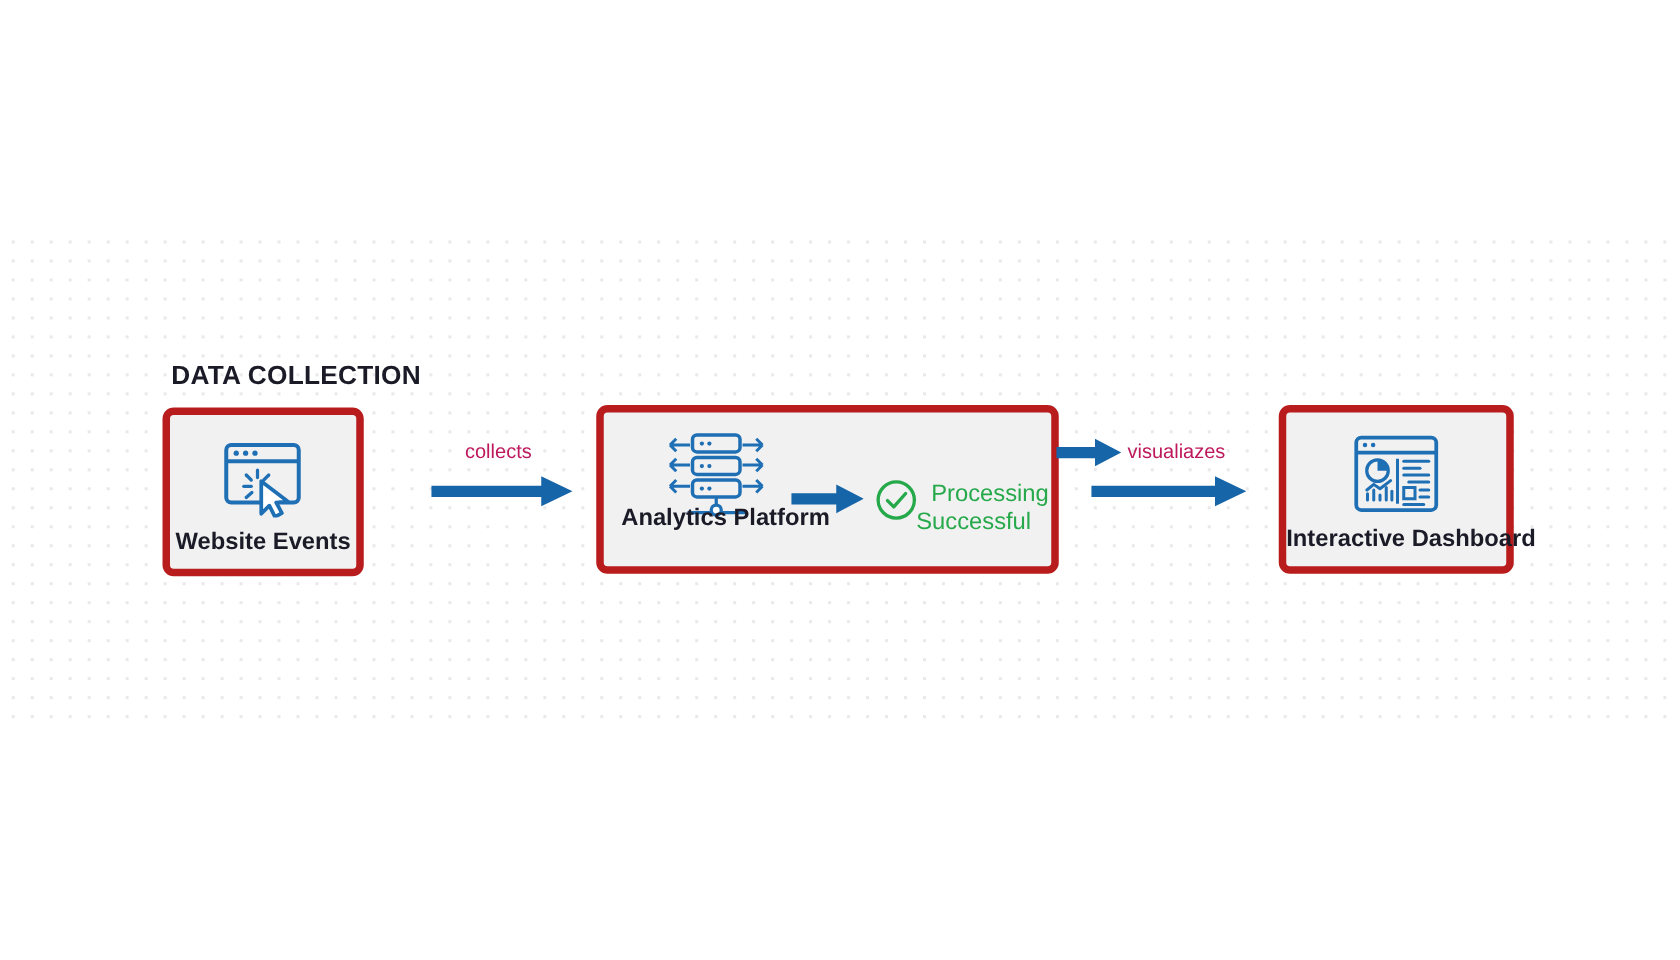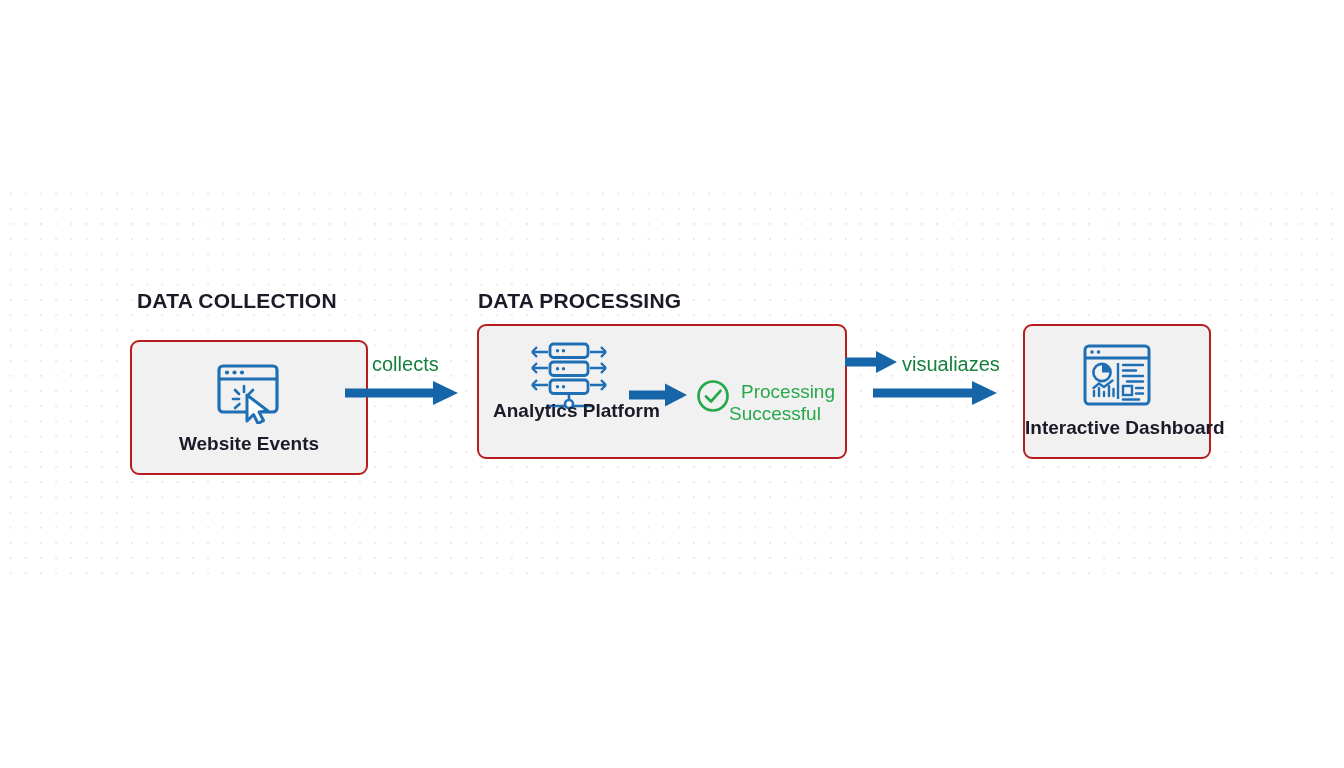--- a/index.html
+++ b/index.html
@@ -40,21 +40,21 @@
     font-weight: bold;
     letter-spacing: 0.2px;
     color: #1b1b28;
     white-space: nowrap;
   }
 
   .card {
     position: absolute;
     box-sizing: border-box;
     background: #f1f1f1;
-    border: 2px solid #b91c1c;
+    border: 6px solid #b91c1c;
     border-radius: 9px;
   }
 
   .card-label {
     position: absolute;
     left: 0;
     right: 0;
     text-align: center;
     font-family: "Liberation Sans", sans-serif;
     font-size: 19px;
@@ -66,22 +66,22 @@
   .icon-holder {
     position: absolute;
     display: flex;
     align-items: center;
     justify-content: center;
   }
 
   .arrow-label {
     position: absolute;
     font-family: "Liberation Sans", sans-serif;
-    font-size: 20px;
-    color: #15803d;
+    font-size: 16px;
+    color: #be185d;
     white-space: nowrap;
   }
 
   .arrow {
     position: absolute;
   }
 
   .status-text {
     position: absolute;
     font-family: "Liberation Sans", sans-serif;
@@ -97,21 +97,21 @@
 </style>
 </head>
 <body>
 
 <div id="canvas">
 
   <div id="dot-band"></div>
 
   <div class="stage-heading" style="left:137px; top:289px;">DATA COLLECTION</div>
 
-  <div class="card" style="left:130px; top:340px; width:238px; height:135px;">
+  <div class="card" style="left:130px; top:326px; width:161px; height:135px;">
 
     <div class="icon-holder" style="left:0; right:0; top:16px; height:68px;">
       <svg width="70" height="64" viewBox="0 0 70 64" aria-hidden="true">
         <rect x="5" y="6" width="58" height="46" rx="4" ry="4" fill="none" stroke="#1f6fb5" stroke-width="3.2"></rect>
         <line x1="5" y1="19" x2="63" y2="19" stroke="#1f6fb5" stroke-width="3.2"></line>
         <circle cx="13" cy="12.5" r="2.1" fill="#1f6fb5"></circle>
         <circle cx="20.5" cy="12.5" r="2.1" fill="#1f6fb5"></circle>
         <circle cx="28" cy="12.5" r="2.1" fill="#1f6fb5"></circle>
 
         <g stroke="#1f6fb5" stroke-width="2.6" stroke-linecap="round">
@@ -130,21 +130,20 @@
   </div>
 
   <div class="arrow-label" style="left:372px; top:353px;">collects</div>
 
   <div class="arrow" style="left:345px; top:378px;">
     <svg width="113" height="30" viewBox="0 0 113 30" aria-hidden="true">
       <path d="M0 10.5 H88 V3 L113 15 L88 27 V19.5 H0 Z" fill="#1565a8"></path>
     </svg>
   </div>
 
-  <div class="stage-heading" style="left:478px; top:289px;">DATA PROCESSING</div>
 
   <div class="card" style="left:477px; top:324px; width:370px; height:135px;">
 
     <div class="icon-holder" style="left:10px; top:15px; width:160px; height:70px;">
       <svg width="100" height="72" viewBox="0 0 100 72" aria-hidden="true">
 
         <g fill="none" stroke="#1f6fb5" stroke-width="2.8">
           <rect x="31" y="4" width="38" height="13.5" rx="3.5"></rect>
           <rect x="31" y="22" width="38" height="13.5" rx="3.5"></rect>
           <rect x="31" y="40" width="38" height="13.5" rx="3.5"></rect>

